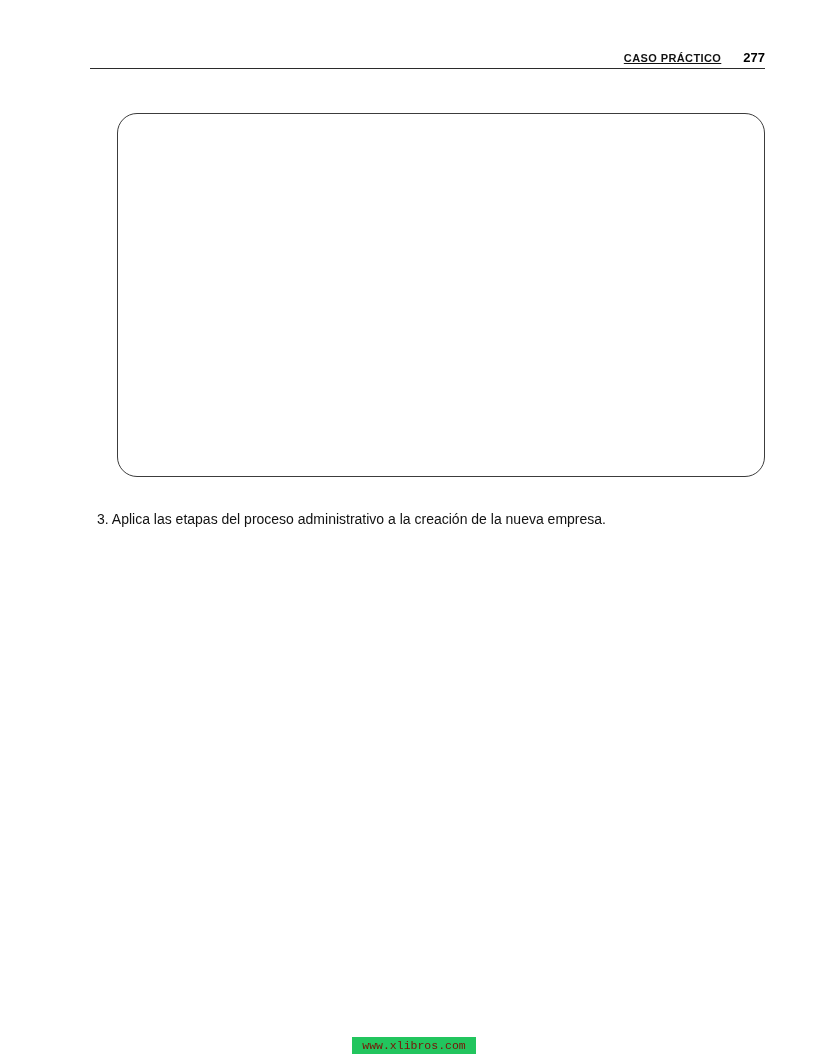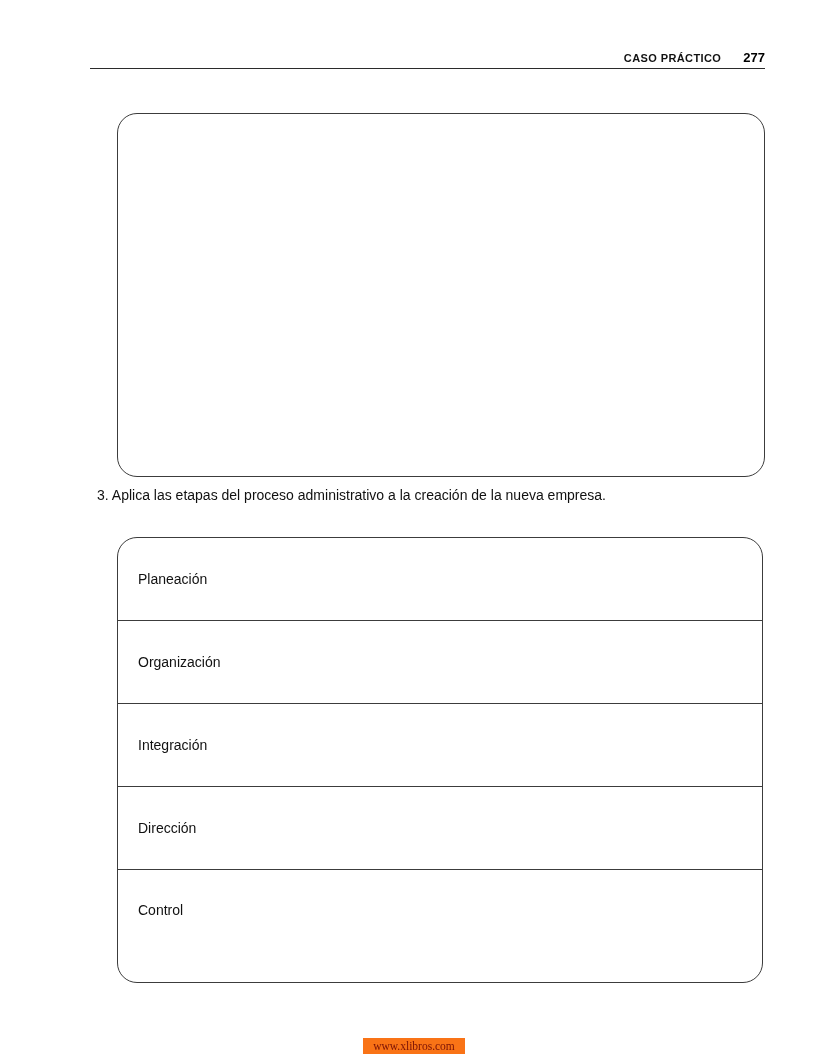--- a/index.html
+++ b/index.html
@@ -20,20 +20,21 @@
     right: 63px;
     display: flex;
     align-items: baseline;
     gap: 22px;
   }
   .section-label {
     font-size: 11px;
     font-weight: 700;
     letter-spacing: 0.4px;
     color: #111111;
+    text-decoration: underline;
   }
   .page-number {
     font-size: 13px;
     font-weight: 700;
     color: #000000;
   }
   .header-rule {
     position: absolute;
     top: 68px;
     left: 90px;
@@ -41,21 +42,21 @@
     border-top: 1.6px solid #2b2b2b;
   }
   .question {
     position: absolute;
     left: 97px;
     font-size: 14px;
     line-height: 18px;
     color: #111111;
   }
   .question-2 { top: 89px; }
-  .question-3 { top: 486px; }
+  .question-3 { top: 510px; }
   .answer-box {
     position: absolute;
     left: 117px;
     top: 113px;
     width: 648px;
     height: 364px;
     border: 1.3px solid #3c3c3c;
     border-radius: 20px;
     background: #ffffff;
   }
@@ -91,58 +92,41 @@
   }
   .page-footer {
     position: absolute;
     left: 0;
     right: 0;
     bottom: 10px;
     text-align: center;
   }
   .watermark {
     display: inline-block;
-    background: #f97316;
+    background: #22c55e;
     color: #7a1206;
-    font-family: Liberation Serif, serif;
+    font-family: Liberation Mono, monospace;
     font-size: 11.5px;
     padding: 2px 10px;
   }
 </style>
 </head>
 <body>
 
 <div class="page">
 
   <header class="page-header">
     <span class="section-label">CASO PRÁCTICO</span>
     <span class="page-number">277</span>
   </header>
   <div class="header-rule"></div>
 
 
   <div class="answer-box"></div>
 
   <p class="question question-3">3. Aplica las etapas del proceso administrativo a la creación de la nueva empresa.</p>
 
-  <div class="process-table">
-    <div class="process-row">
-      <span class="row-label">Planeación</span>
-    </div>
-    <div class="process-row">
-      <span class="row-label">Organización</span>
-    </div>
-    <div class="process-row">
-      <span class="row-label">Integración</span>
-    </div>
-    <div class="process-row">
-      <span class="row-label">Dirección</span>
-    </div>
-    <div class="process-row last">
-      <span class="row-label">Control</span>
-    </div>
-  </div>
 
   <footer class="page-footer">
     <span class="watermark">www.xlibros.com</span>
   </footer>
 
 </div>
 
 </body></html>

